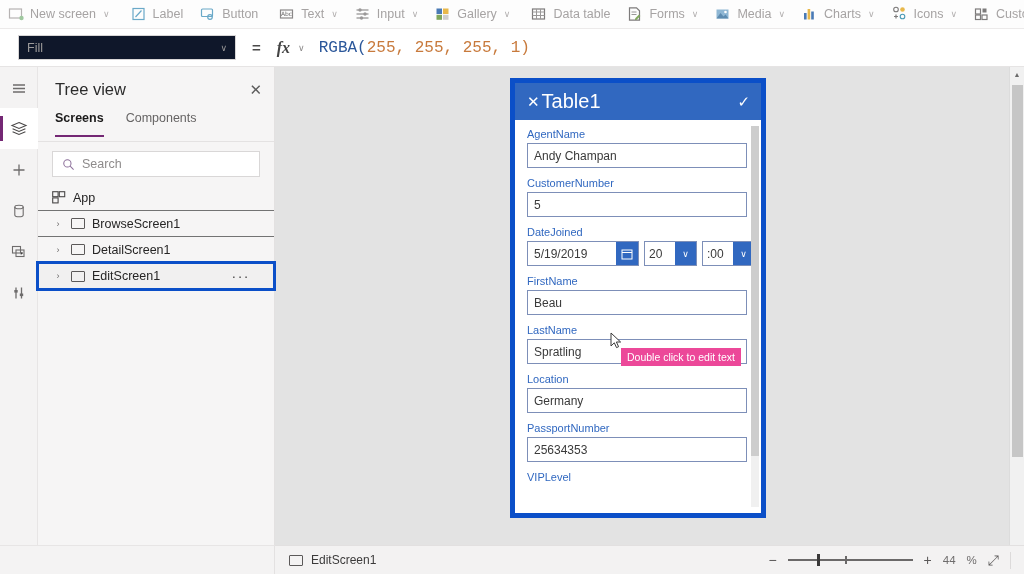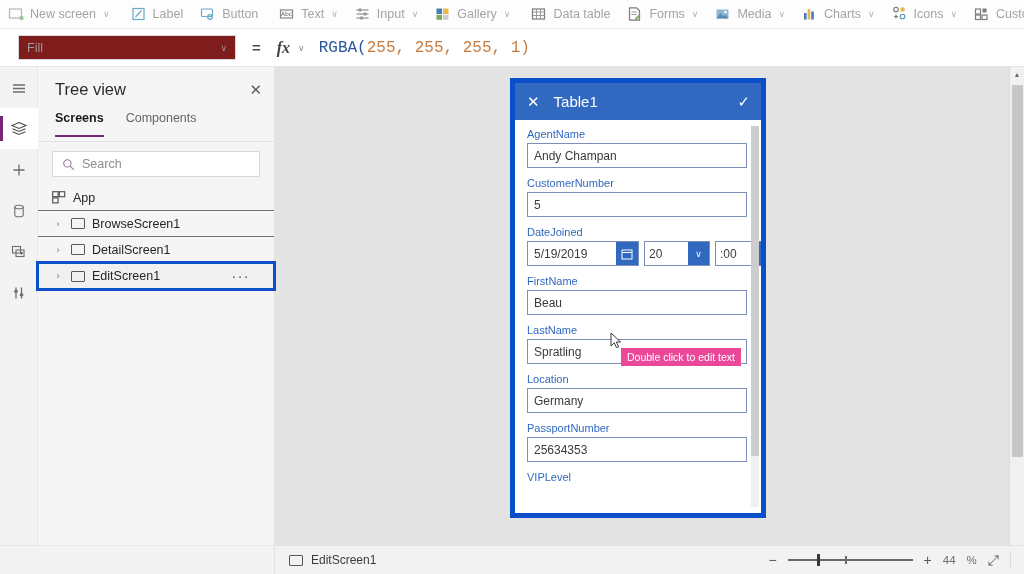--- a/index.html
+++ b/index.html
@@ -28,21 +28,21 @@
   .rb-ico { width: 16px; height: 16px; display: block; flex: none; }
 
   
   .fbar {
     position: absolute; left: 0; top: 29px; width: 1024px; height: 38px;
     background: #ffffff; border-bottom: 1px solid #e6e4e4;
     display: flex; align-items: center;
   }
   .prop-select {
     margin-left: 18px; width: 218px; height: 25px;
-    border: 1px solid #d8d6d6; background: #7f1d1d;
+    border: 1px solid #d8d6d6; background: #0f172a;
     display: flex; align-items: center; padding: 0 8px;
     font-size: 12.5px; color: #9c9a9a; justify-content: space-between;
   }
   .prop-select .chev { color: #9c9a9a; font-size: 9px; }
   .eq { margin-left: 16px; color: #4b4a4a; font-size: 15px; font-weight: 600; }
   .fx {
     margin-left: 16px; display: flex; align-items: center; gap: 8px;
     color: #444; font-size: 14px;
   }
   .fx .fxi { font-style: italic; font-family: "Liberation Serif", serif; font-size: 16px; font-weight: 600; }
@@ -139,21 +139,21 @@
 
   
   .phone-sel {
     position: absolute; left: 235px; top: 11px; width: 256px; height: 440px;
     border: 5px solid #0b4fc8; background: #ffffff;
   }
   .form-head {
     height: 37px; background: #3168c0; display: flex; align-items: center;
     padding: 0 11px 0 12px; justify-content: space-between;
   }
-  .form-head .ttl { color: #fff; font-size: 15px; margin-left: 14px; flex: 1; }
+  .form-head .ttl { color: #fff; font-size: 20px; margin-left: 2px; flex: 1; }
   .fh-ico { color: #fff; font-size: 15px; line-height: 1; }
   .form-body {
     position: relative; height: 393px; padding: 8px 14px 0 12px;
     overflow: hidden; background: #fff;
   }
   .fld { margin-bottom: 9px; }
   .fld-label { font-size: 11px; color: #3168c0; margin-bottom: 3px; }
   .fld-input {
     height: 25px; border: 1px solid #7d8fb8; background: #fff;
     display: flex; align-items: center; padding: 0 6px;
@@ -163,21 +163,21 @@
   .date-box {
     flex: none; width: 112px; height: 25px; border: 1px solid #7d8fb8;
     display: flex; align-items: center; background: #fff;
   }
   .date-box .txt { flex: 1; padding: 0 6px; font-size: 12px; color: #3a3a3a; }
   .date-btn {
     width: 22px; height: 23px; background: #3168c0;
     display: flex; align-items: center; justify-content: center; flex: none;
   }
   .sel-box {
-    width: 66px; height: 25px; border: 1px solid #7d8fb8;
+    width: 53px; height: 25px; border: 1px solid #7d8fb8;
     display: flex; align-items: center; background: #fff; flex: none;
   }
   .sel-box .txt { flex: 1; padding: 0 4px; font-size: 12px; color: #3a3a3a; }
   .sel-btn {
     width: 21px; height: 23px; background: #3168c0; flex: none;
     display: flex; align-items: center; justify-content: center;
     color: #fff; font-size: 9px;
   }
   .form-scroll {
     position: absolute; right: 2px; top: 6px; width: 8px; height: 381px;

